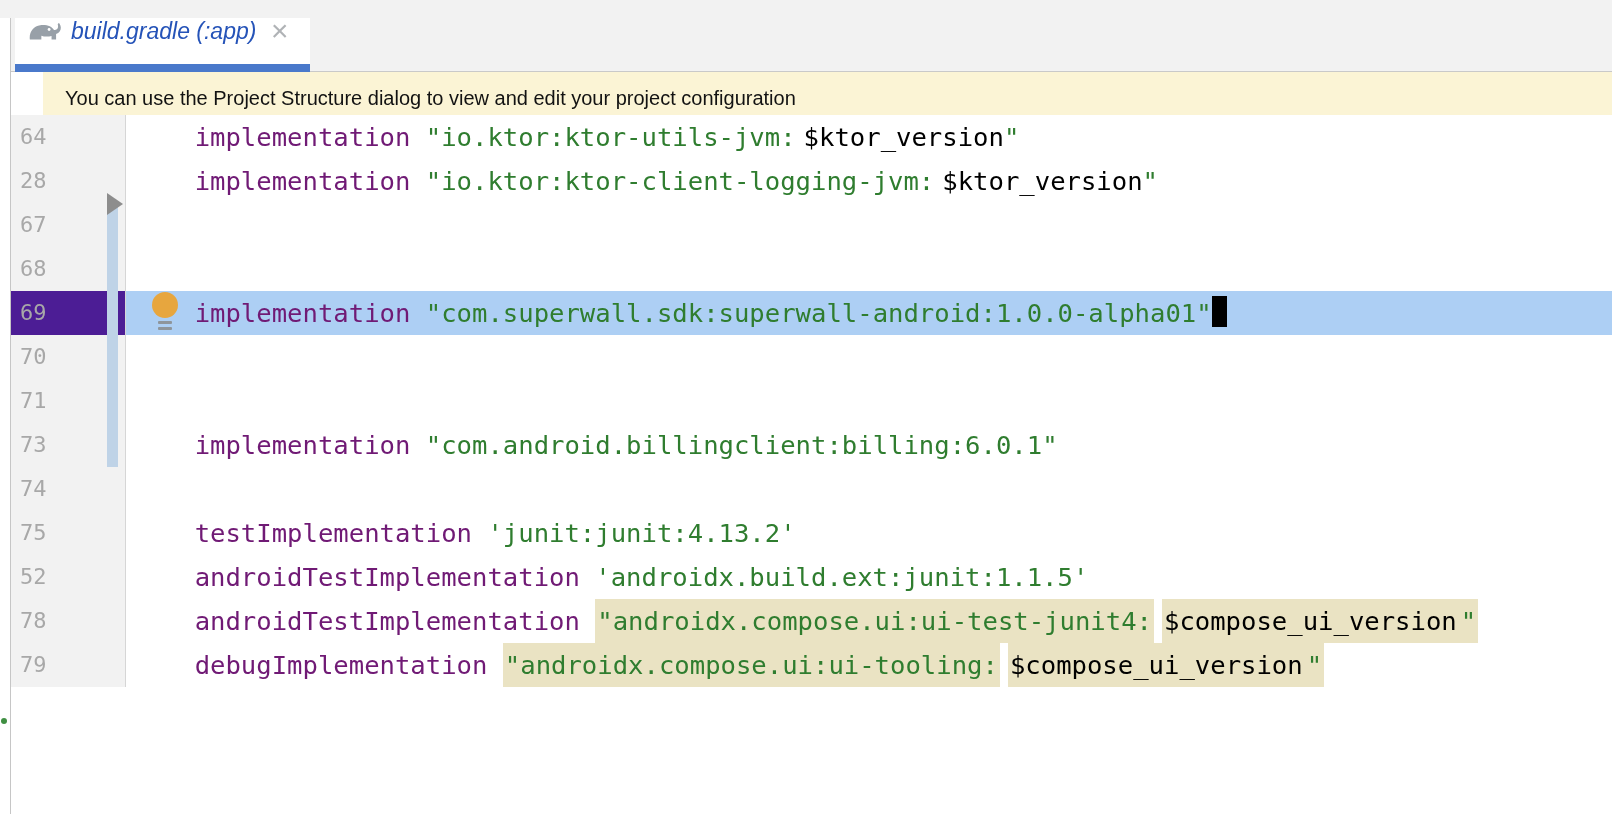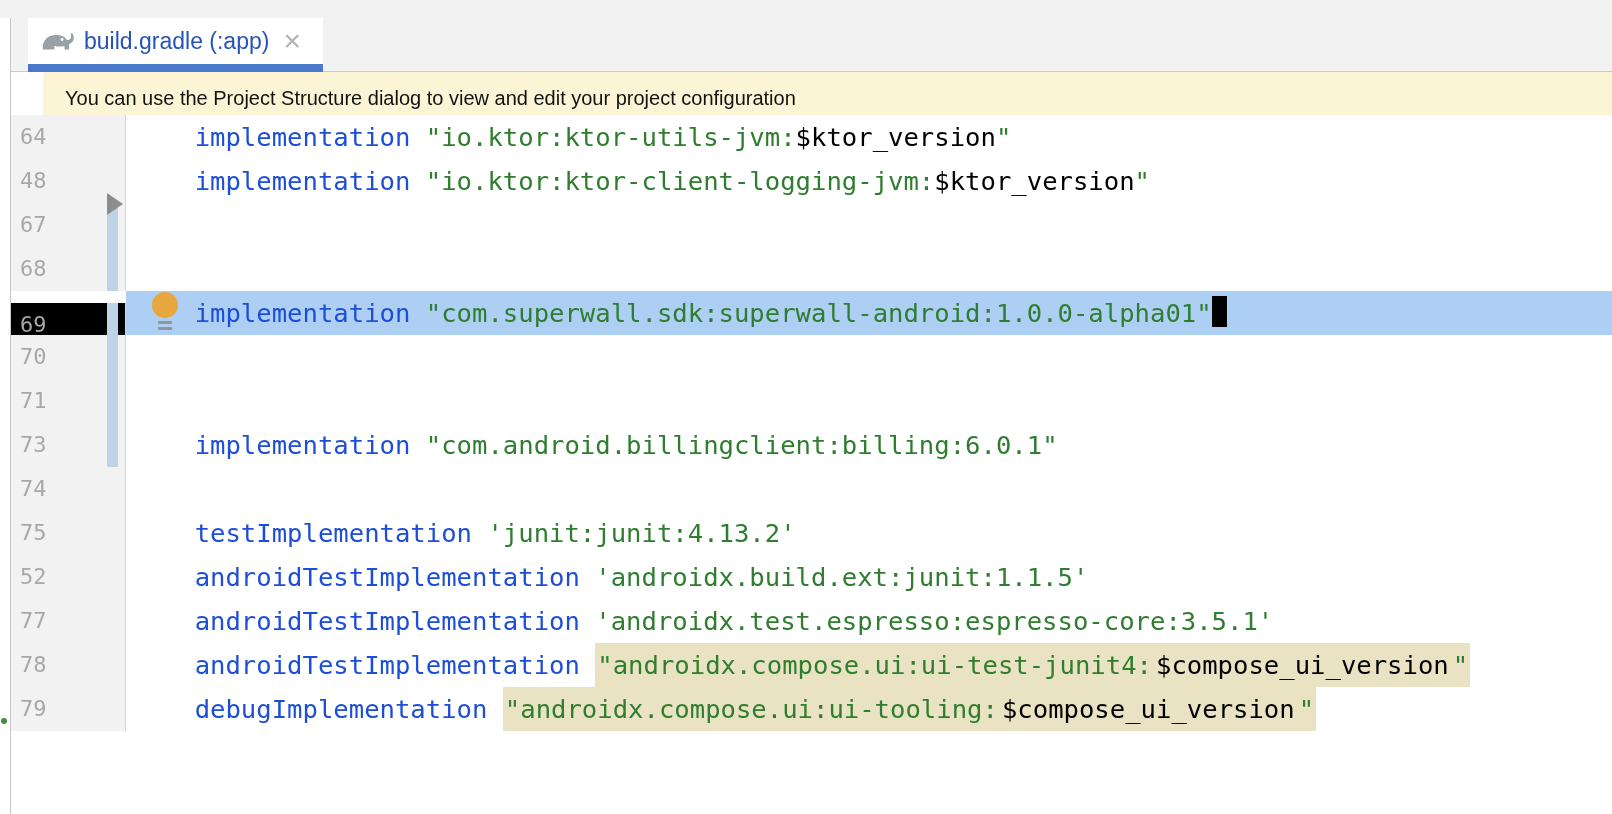--- a/index.html
+++ b/index.html
@@ -11,47 +11,47 @@
              border-bottom:1px solid #D2D2D2;box-sizing:border-box;}
 
   
   .left-margin{position:absolute;left:0;top:18px;width:11px;height:796px;background:#ffffff;
                border-right:1px solid #C6C6C6;box-sizing:border-box;}
   .git-dot{position:absolute;left:1px;top:700px;width:6px;height:6px;border-radius:50%;background:#3F8F42;}
 
   
   .tab-bar{position:absolute;left:11px;top:18px;width:1601px;height:54px;background:#F2F2F2;
            border-bottom:1px solid #C9C9C9;box-sizing:border-box;}
-  .tab{position:absolute;left:17px;top:0;height:46px;width:295px;background:#ffffff;
-       display:flex;align-items:center;padding:0 12px 0 12px;box-sizing:border-box;}
+  .tab{position:absolute;left:4px;top:0;height:46px;width:295px;background:#ffffff;
+       display:flex;align-items:flex-start;padding:0 12px 0 12px;box-sizing:border-box;font-style:italic;}
   .tab-icon{width:34px;height:26px;display:flex;align-items:center;margin-right:10px;}
   .tab-label{color:#2553B8;font-size:23px;white-space:nowrap;}
   .tab-close{color:#B0B3B6;font-size:30px;line-height:26px;margin-left:14px;cursor:default;}
   .tab-underline{position:absolute;left:0;top:46px;width:295px;height:8px;background:#4A79CB;}
 
   
   .banner{position:absolute;left:11px;top:72px;width:1601px;height:55px;background:#FBF4D5;
           border-bottom:2px solid #CBCBCB;box-sizing:border-box;display:flex;align-items:center;
           padding-left:22px;font-size:20px;color:#121212;margin-left:32px;}
 
   
   .editor{position:absolute;left:11px;top:115px;width:1601px;height:687px;overflow:hidden;background:#ffffff;}
   .row{display:flex;height:44px;line-height:44px;}
   .gutter{width:115px;flex:none;background:#F2F2F2;border-right:1px solid #D6D6D6;box-sizing:border-box;
           position:relative;font-family:"DejaVu Sans Mono","Liberation Mono",monospace;
           font-size:22px;color:#A8A8A8;padding-left:9px;}
-  .row.caret .gutter{background:#000000;margin-top:12px;}
+  .row.caret .gutter{background:#4c1d95;}
   .changebar{position:absolute;left:96px;top:0;bottom:0;width:11px;background:#BFD3E7;}
   .code{flex:1;position:relative;white-space:pre;overflow:hidden;
         font-family:"DejaVu Sans Mono","Liberation Mono",monospace;
         font-size:25.6px;color:#000000;padding-left:7px;box-sizing:border-box;}
   .row.selected .code{background:#ADCFF4;}
-  .tok-code{color:#1d4ed8;}
+  .tok-code{color:#701a75;}
   .tok-str{color:#2F7D2F;}
-  .tok-var{color:#000000;}
+  .tok-var{color:#000000;margin-left:8px;}
   .hl{background:#EAE3C3;padding:9px 2px;}
   .caret-block{display:inline-block;width:15px;height:31px;background:#000000;vertical-align:-5px;}
 
   
   .bulb{position:absolute;left:25px;top:1px;width:28px;height:42px;}
   .bulb .globe{width:26px;height:26px;border-radius:50%;background:#E7A63E;margin:0 auto;}
   .bulb .bar{width:14px;height:3px;background:#8E959B;margin:3px auto 0;border-radius:1px;}
 
   
   .run-arrow{position:absolute;left:96px;top:78px;width:0;height:0;
@@ -90,21 +90,21 @@
     <span>You can use the Project Structure dialog to view and edit your project configuration</span>
   </div>
 
   <div class="editor">
     <div id="lines">
         <div class="row">
           <div class="gutter">64</div>
           <div class="code"><span class="tok-code">    implementation </span><span class="tok-str">"io.ktor:ktor-utils-jvm:</span><span class="tok-var">$ktor_version</span><span class="tok-str">"</span></div>
         </div>
         <div class="row">
-          <div class="gutter">48</div>
+          <div class="gutter">28</div>
           <div class="code"><span class="tok-code">    implementation </span><span class="tok-str">"io.ktor:ktor-client-logging-jvm:</span><span class="tok-var">$ktor_version</span><span class="tok-str">"</span></div>
         </div>
         <div class="row">
           <div class="gutter">67<div class="changebar"></div></div>
           <div class="code"></div>
         </div>
         <div class="row">
           <div class="gutter">68<div class="changebar"></div></div>
           <div class="code"></div>
         </div>
@@ -130,24 +130,20 @@
         </div>
         <div class="row">
           <div class="gutter">75</div>
           <div class="code"><span class="tok-code">    testImplementation </span><span class="tok-str">'junit:junit:4.13.2'</span></div>
         </div>
         <div class="row">
           <div class="gutter">52</div>
           <div class="code"><span class="tok-code">    androidTestImplementation </span><span class="tok-str">'androidx.build.ext:junit:1.1.5'</span></div>
         </div>
         <div class="row">
-          <div class="gutter">77</div>
-          <div class="code"><span class="tok-code">    androidTestImplementation </span><span class="tok-str">'androidx.test.espresso:espresso-core:3.5.1'</span></div>
-        </div>
-        <div class="row">
           <div class="gutter">78</div>
           <div class="code"><span class="tok-code">    androidTestImplementation </span><span class="tok-str hl">"androidx.compose.ui:ui-test-junit4:</span><span class="tok-var hl">$compose_ui_version</span><span class="tok-str hl">"</span></div>
         </div>
         <div class="row">
           <div class="gutter">79</div>
           <div class="code"><span class="tok-code">    debugImplementation </span><span class="tok-str hl">"androidx.compose.ui:ui-tooling:</span><span class="tok-var hl">$compose_ui_version</span><span class="tok-str hl">"</span></div>
         </div>
       </div>
     <div class="run-arrow"></div>
   </div>

